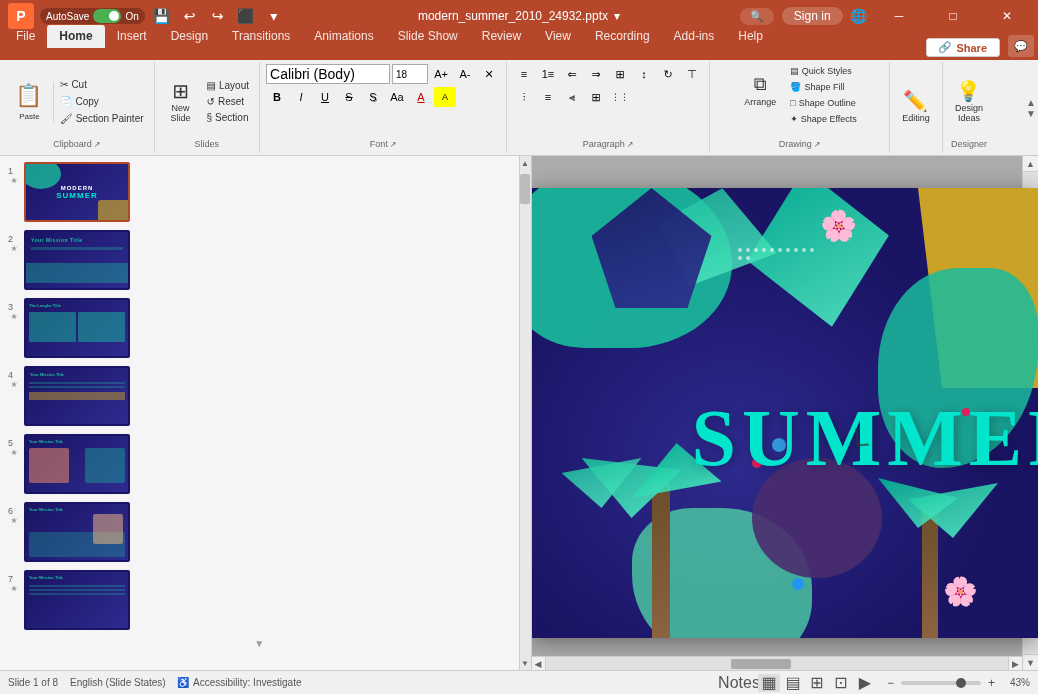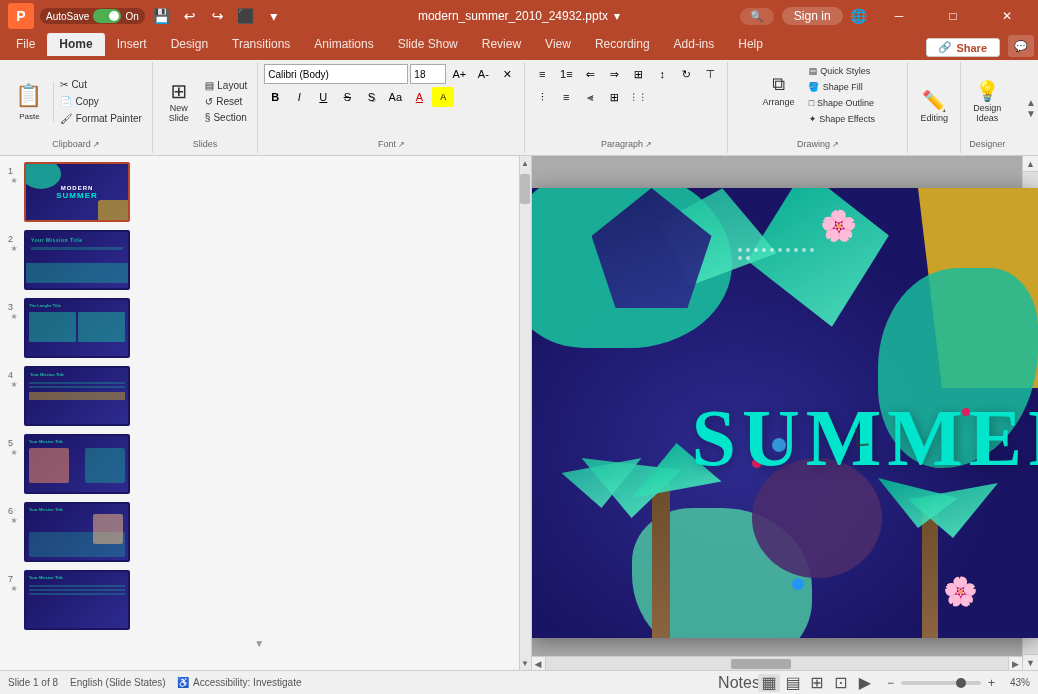--- a/index.html
+++ b/index.html
@@ -31,21 +31,21 @@
       align-items: flex-end;
       padding-left: 4px;
     }
     .ribbon-tab {
       padding: 4px 12px 5px;
       font-size: 12px;
       color: rgba(255,255,255,0.85);
       cursor: pointer;
       border-radius: 3px 3px 0 0;
       position: relative;
-      bottom: 4px;
+      bottom: 12px;
     }
     .ribbon-tab.active { background: #f0f0f0; color: #333; font-weight: 600; }
     .share-btn {
       margin-left: auto;
       margin-right: 8px;
       margin-bottom: 3px;
       background: white;
       color: #B7472A;
       border: 1px solid #ccc;
       padding: 2px 12px;
@@ -98,21 +98,21 @@
     .rbtn-small {
       display: flex; align-items: center; gap: 3px;
       padding: 2px 4px; border-radius: 3px; cursor: pointer; font-size: 10px;
       white-space: nowrap;
     }
 
     .ribbon-col { display: flex; flex-direction: column; gap: 1px; }
     .ribbon-row { display: flex; align-items: center; gap: 2px; }
 
     
-    .font-combo { height: 20px; border: 1px solid #aaa; background: white; font-size: 10px; padding: 1px 3px; width: 144px; }
+    .font-combo { height: 20px; border: 1px solid #aaa; background: white; font-size: 14px; padding: 1px 3px; width: 124px; }
     .font-size-combo { height: 20px; border: 1px solid #aaa; background: white; font-size: 10px; padding: 1px 3px; width: 36px; }
     .format-btn { width: 22px; height: 20px; border: 1px solid transparent; background: transparent; font-size: 11px; cursor: pointer; border-radius: 2px; display:inline-flex; align-items:center; justify-content:center; }
 
     
     #slide-panel {
       width: 162px;
       background: #f5f5f5;
       border-right: 1px solid #ccc;
       overflow-y: auto;
       display: flex;
@@ -347,21 +347,21 @@
         <div class="rbtn-small">
           <span>✂</span>
           <span>Cut</span>
         </div>
         <div class="rbtn-small">
           <span>📄</span>
           <span>Copy</span>
         </div>
         <div class="rbtn-small">
           <span>🖌</span>
-          <span>Format Painter</span>
+          <span>Section Painter</span>
         </div>
       </div>
     </div>
     <div class="ribbon-group-label">
       <span>Clipboard</span>
       <span class="expand-icon">↗</span>
     </div>
   </div>
 
   <div class="ribbon-group">

